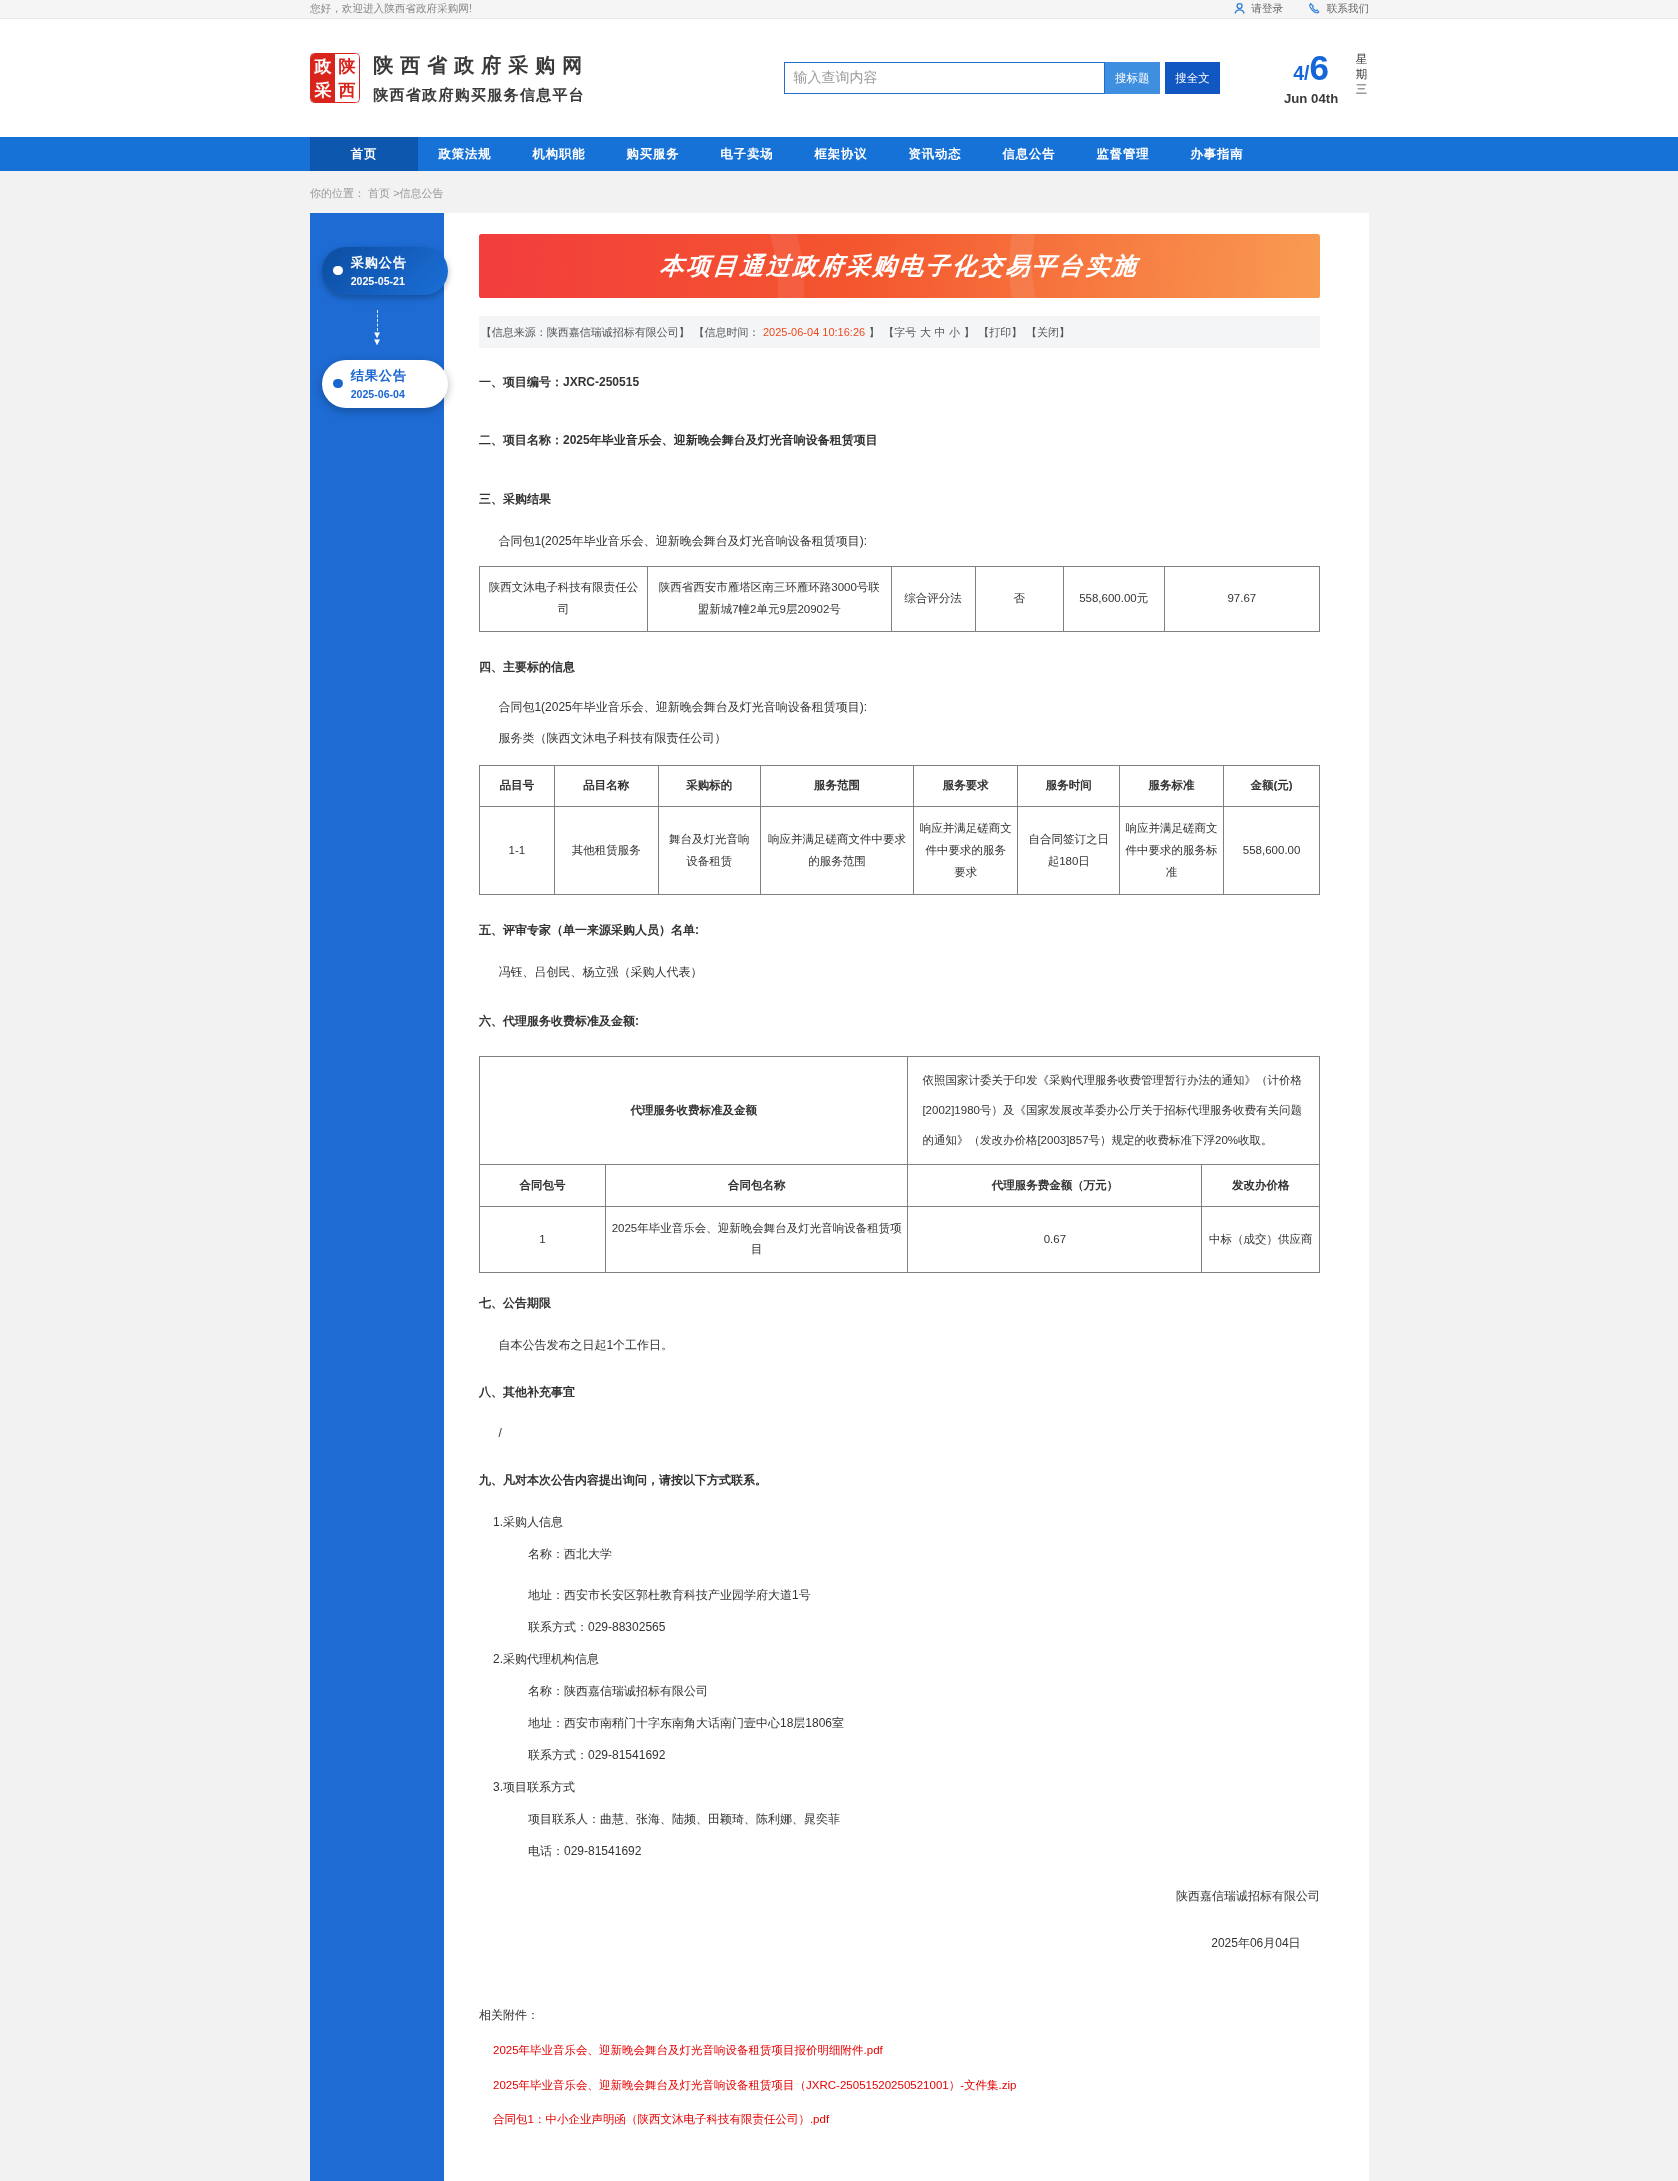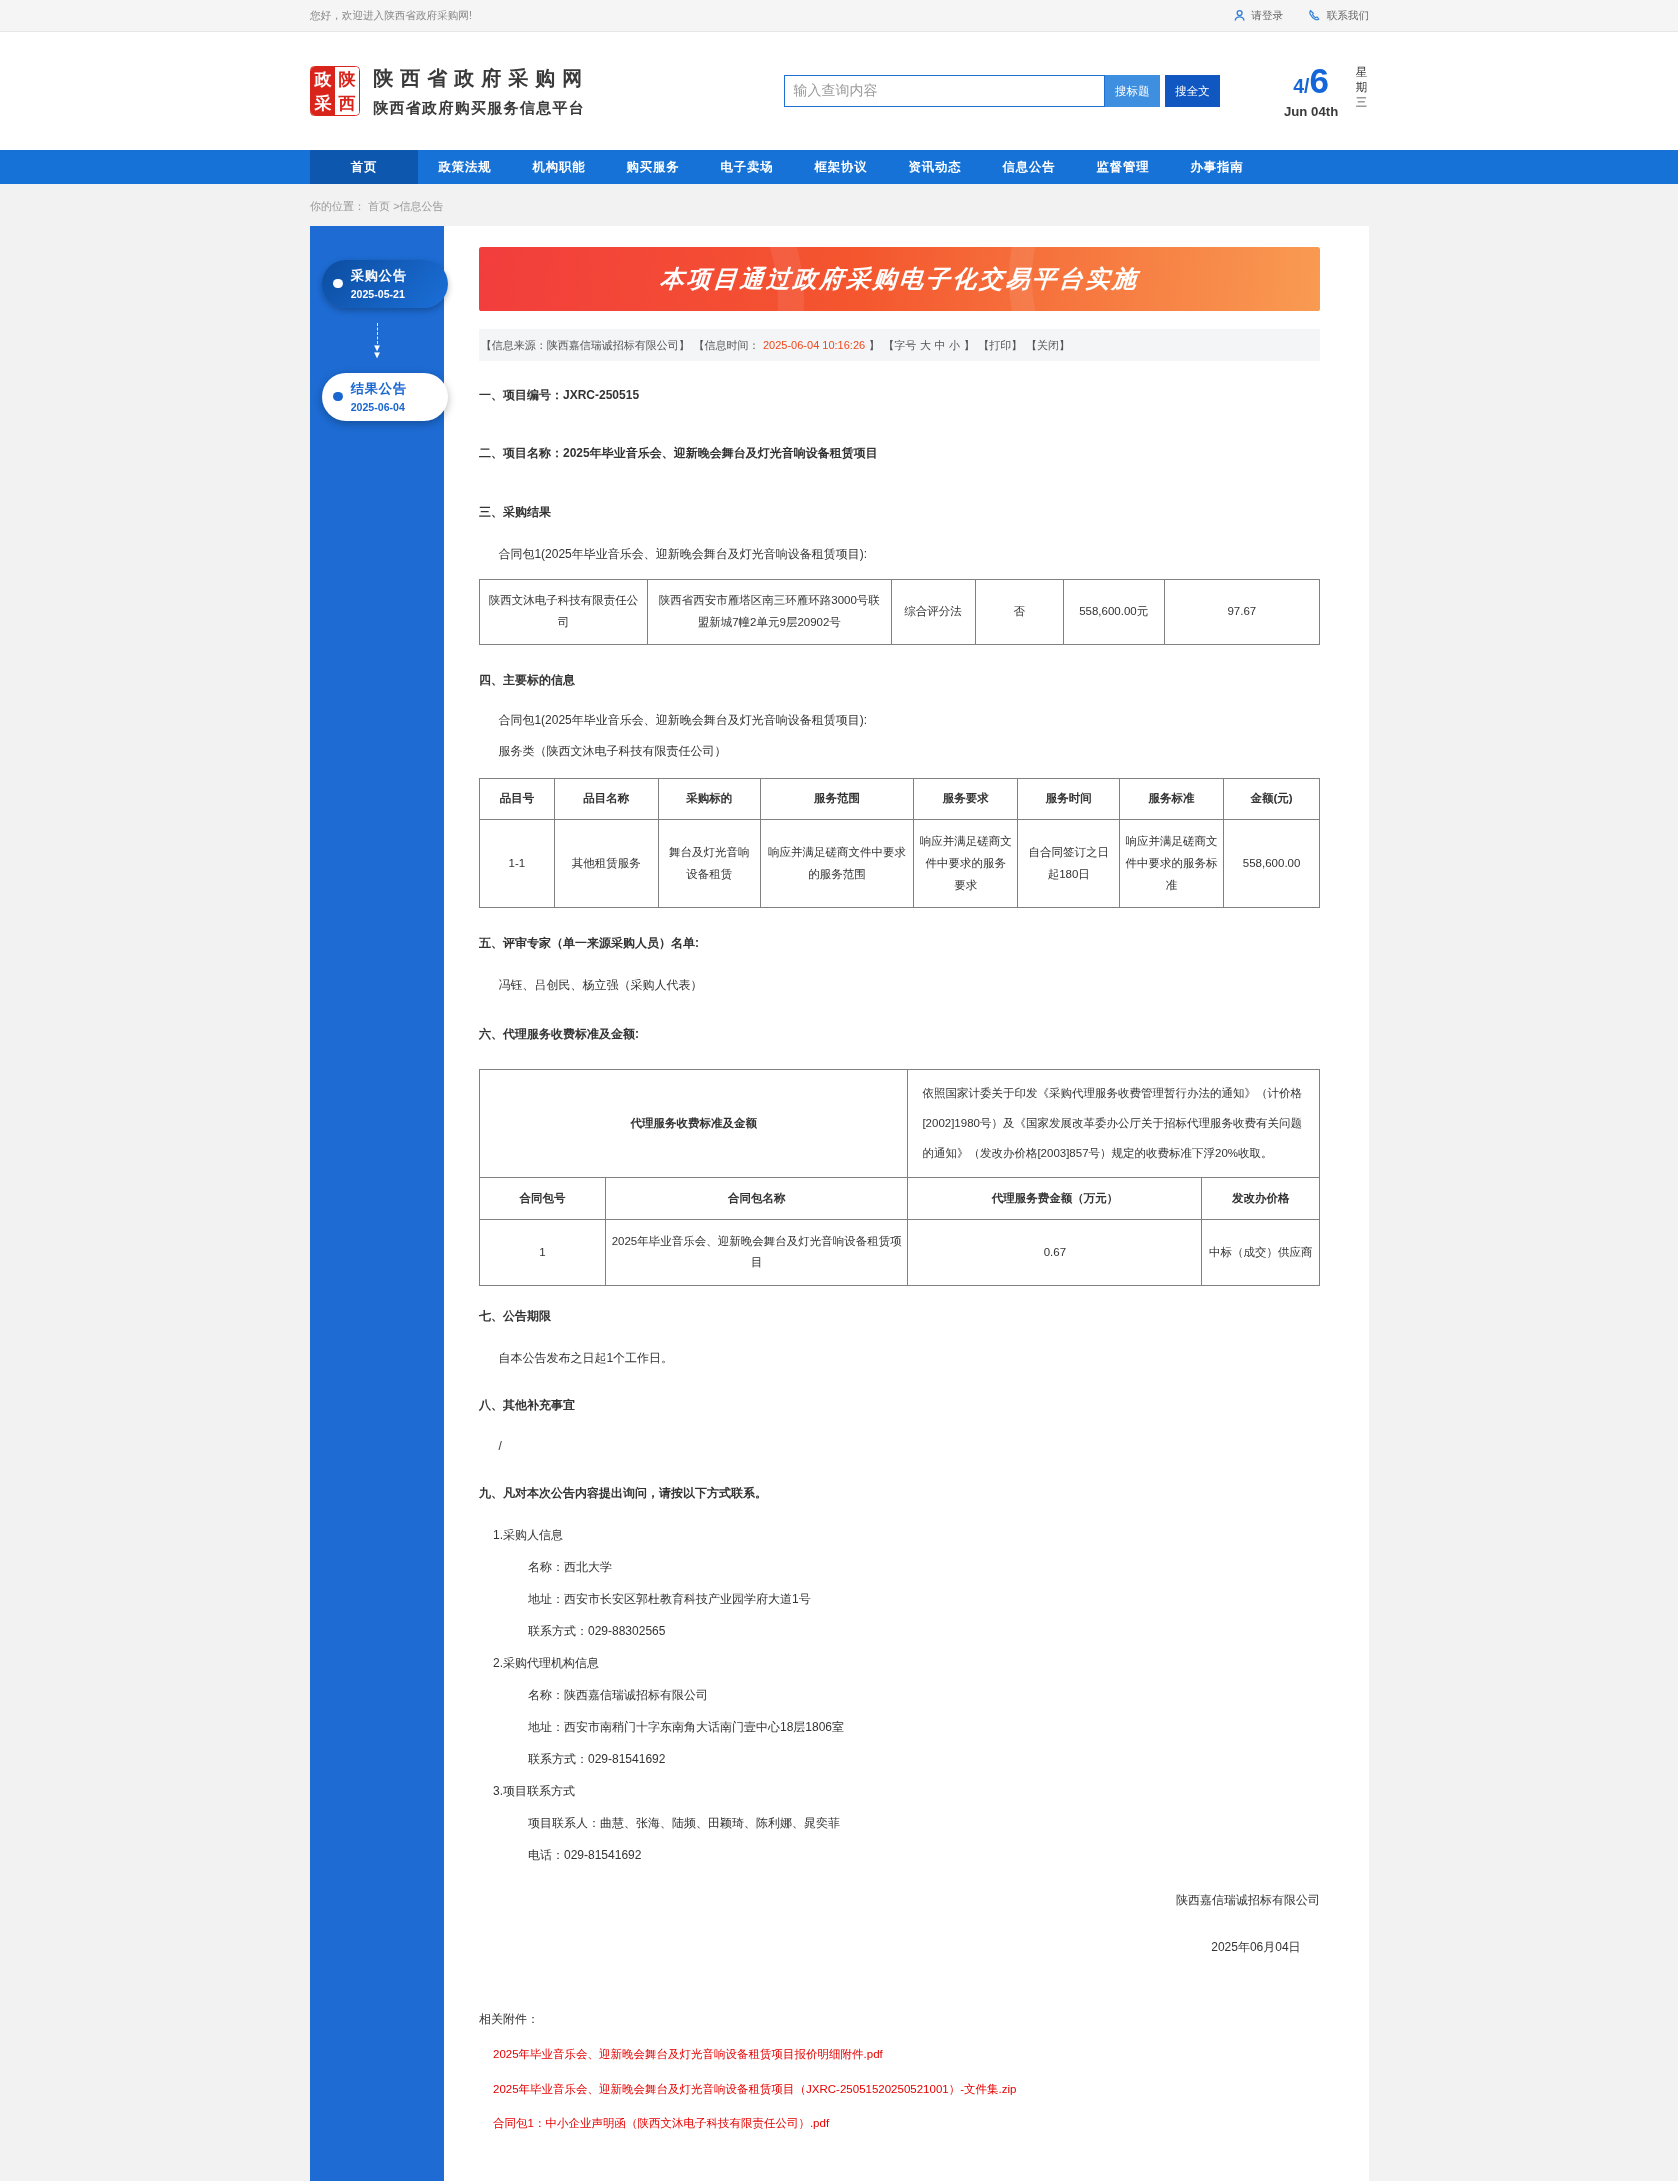--- a/index.html
+++ b/index.html
@@ -3,21 +3,21 @@
 <meta charset="utf-8">
 <title></title>
 <style>
   * { margin:0; padding:0; box-sizing:border-box; }
   html,body { background:#f2f2f2; }
   body { width:1679px; font-family:"Liberation Sans","DejaVu Sans",sans-serif; color:#333; }
   .inner { width:1059px; margin:0 auto; }
   .clickable { cursor:pointer; }
 
   
-  .topbar { height:32px; background:#f5f5f5; border-bottom:0.9px solid #e7e7e7; }
+  .topbar { height:19px; background:#f5f5f5; border-bottom:0.9px solid #e7e7e7; }
   .topbar .inner { display:flex; align-items:center; height:100%; font-size:10.6px; color:#888; }
   .topbar-right { margin-left:auto; display:flex; gap:25px; }
   .topbar-link { display:flex; align-items:center; gap:5.3px; color:#666; }
   .topbar-link svg { display:block; }
 
   
   .header { height:118px; background:#fff; }
   .header .inner { display:flex; align-items:center; height:100%; }
   .logo { display:grid; grid-template-columns:24px 24px; grid-template-rows:24px 24px; border:1.8px solid #d9241b; border-radius:4.4px; overflow:hidden; background:#fff; }
   .logo span { display:flex; align-items:center; justify-content:center; font-weight:bold; font-size:17px; }
@@ -324,21 +324,21 @@
     <div class="h" style="margin-top:22px">七、公告期限</div>
     <div class="indent1" style="margin-top:25px">自本公告发布之日起1个工作日。</div>
 
     <div class="h" style="margin-top:30px">八、其他补充事宜</div>
     <div class="indent1" style="margin-top:25px">/</div>
 
     <div class="h" style="margin-top:32px">九、凡对本次公告内容提出询问，请按以下方式联系。</div>
 
     <div style="margin:25px 0 0 14px">1.采购人信息</div>
     <div class="indent2" style="margin-top:15px">名称：西北大学</div>
-    <div class="indent2" style="margin-top:15px">地址：西安市长安区郭杜教育科技产业园学府大道1号</div>
+    <div class="indent2" style="margin-top:24px">地址：西安市长安区郭杜教育科技产业园学府大道1号</div>
     <div class="indent2" style="margin-top:15px">联系方式：029-88302565</div>
     <div style="margin:15px 0 0 14px">2.采购代理机构信息</div>
     <div class="indent2" style="margin-top:15px">名称：陕西嘉信瑞诚招标有限公司</div>
     <div class="indent2" style="margin-top:15px">地址：西安市南稍门十字东南角大话南门壹中心18层1806室</div>
     <div class="indent2" style="margin-top:15px">联系方式：029-81541692</div>
     <div style="margin:15px 0 0 14px">3.项目联系方式</div>
     <div class="indent2" style="margin-top:15px">项目联系人：曲慧、张海、陆频、田颖琦、陈利娜、晁奕菲</div>
     <div class="indent2" style="margin-top:15px">电话：029-81541692</div>
 
     <div class="sig">

